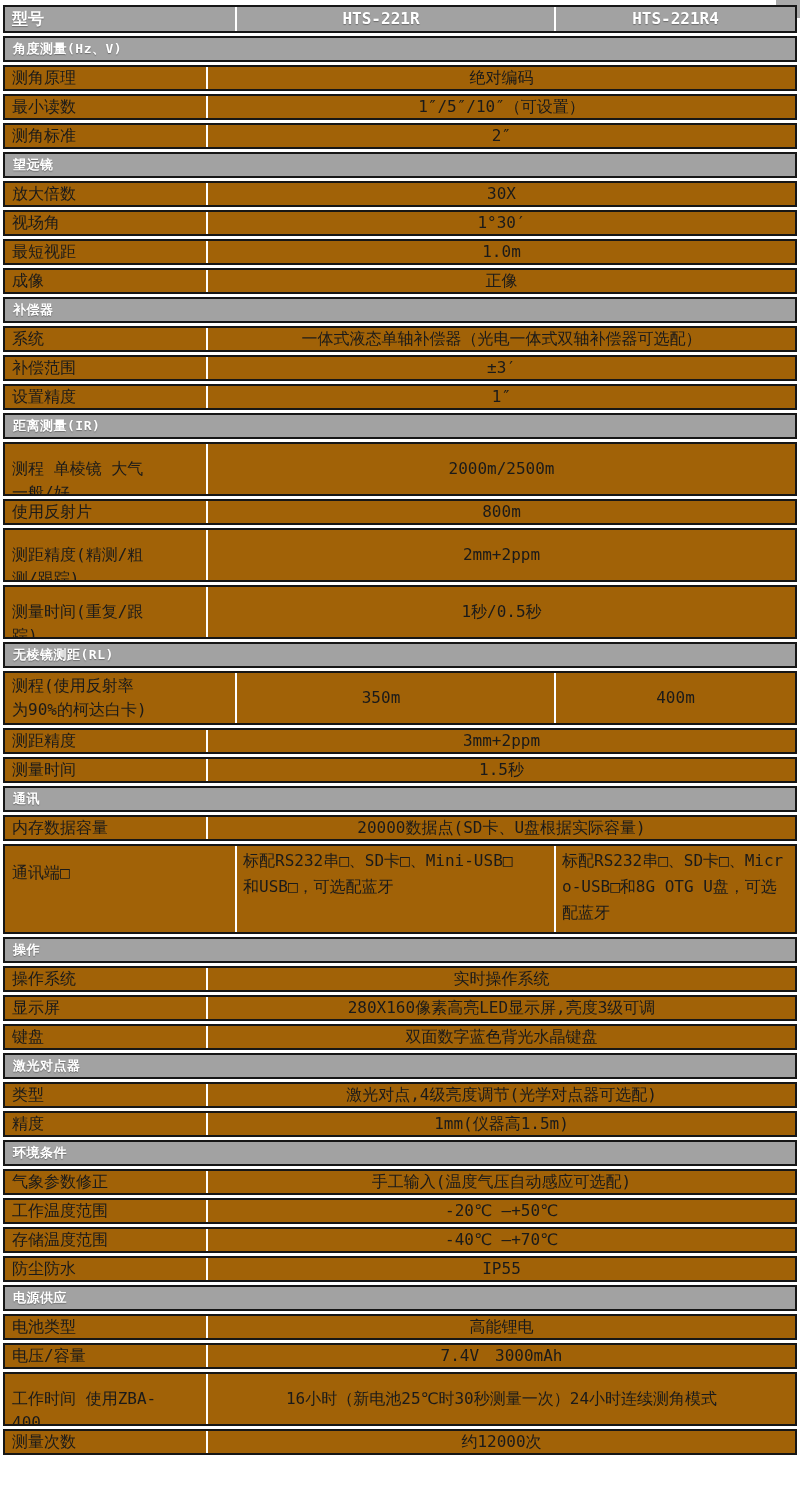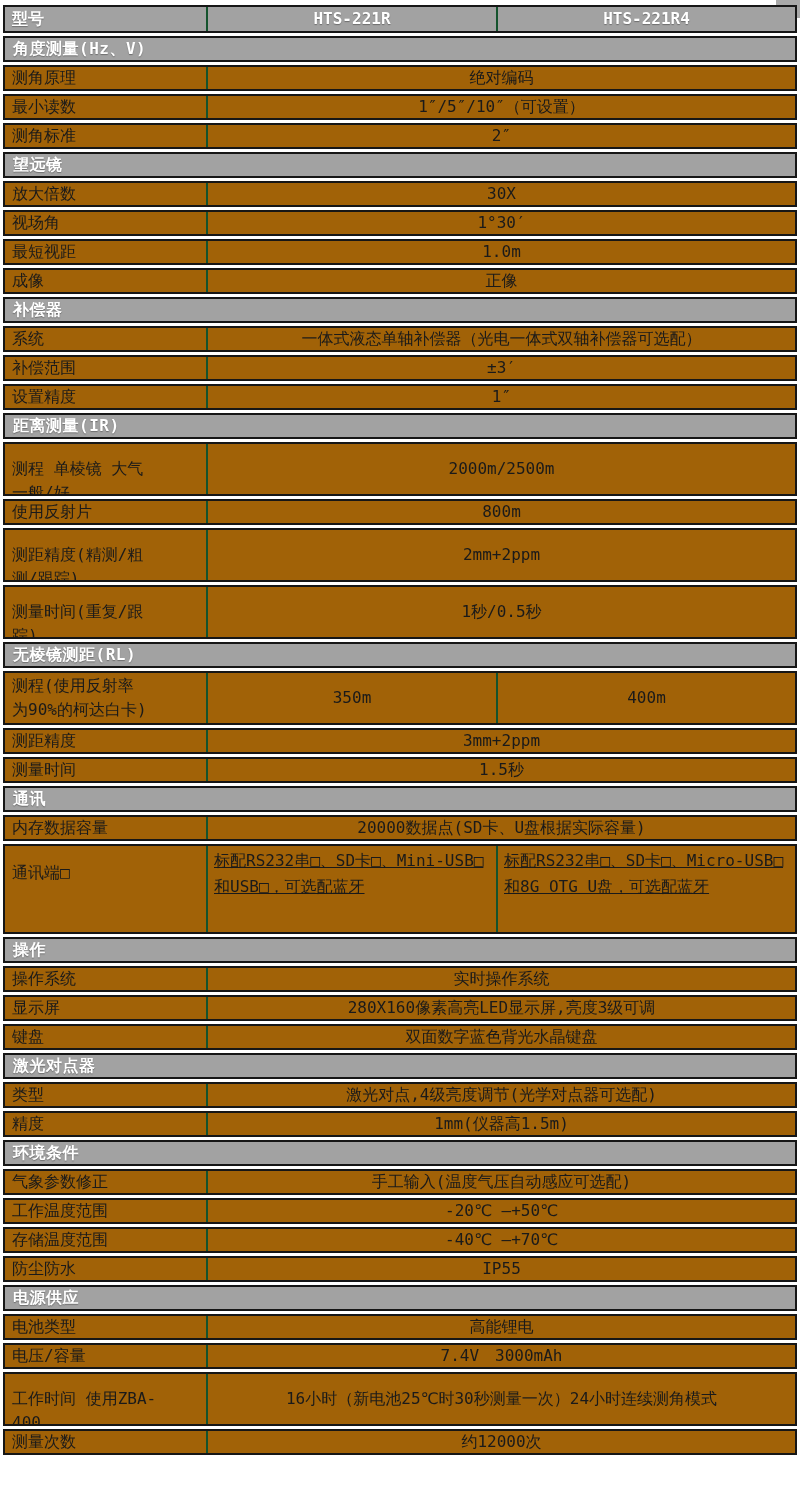--- a/index.html
+++ b/index.html
@@ -8,43 +8,43 @@
     font-family:"DejaVu Sans Mono","DejaVu Sans","Liberation Sans",sans-serif;
     color:#1a1a1a;-webkit-font-smoothing:antialiased;
   }
   .artifact{position:absolute;top:0;right:0;width:24px;height:18px;background:#a9a9a9;}
   .tbl{position:absolute;left:3px;top:5px;width:794px;}
   .row{
     box-sizing:border-box;border:2px solid #161616;margin-bottom:3px;
     display:grid;background:#a16207;overflow:hidden;
   }
   .cols2{grid-template-columns:201px 1fr;}
-  .cols3{grid-template-columns:201px 290px 1fr;}
+  .cols3{grid-template-columns:201px 290px 1fr;gap:29px;}
   .single{height:26px;}
   .double{height:54px;}
   .tall{height:90px;}
   .band{
     height:26px;background:#a2a2a2;color:#ffffff;font-weight:bold;
-    display:flex;align-items:center;padding-left:8px;font-size:16px;
+    display:flex;align-items:center;padding-left:8px;font-size:13px;
     letter-spacing:0.5px;text-shadow:0 1px 1px rgba(60,60,60,.5);
     box-sizing:border-box;border:2px solid #161616;margin-bottom:3px;
   }
   .hdr{height:28px;background:#a2a2a2;}
   .hdr .cell{color:#ffffff;font-weight:bold;text-shadow:0 1px 1px rgba(60,60,60,.5);}
   .cell{
     display:flex;align-items:center;overflow:hidden;line-height:22px;font-size:16px;
     box-sizing:border-box;
   }
-  .cell + .cell{border-left:2px solid #14532d;}
+  .cell + .cell{border-left:2px solid #ffffff;}
   .label{padding:0 4px 0 7px;white-space:pre-line;word-break:break-all;}
   .value{justify-content:center;text-align:center;padding:0 3px;word-break:break-all;}
   .double .cell{align-items:center;line-height:24px;}
   .double.top .cell{align-items:flex-start;padding-top:13px;}
   .tall .cell{align-items:flex-start;line-height:26px;padding-top:14px;}
-  .leftval .value{justify-content:flex-start;text-align:left;padding:2px 5px 0 6px;text-decoration:underline;}
+  .leftval .value{justify-content:flex-start;text-align:left;padding:2px 5px 0 6px;}
 </style>
 </head>
 <body>
 
 <div class="artifact"></div>
 
 <div class="tbl">
   <div class="row hdr cols3">
     <div class="cell label">型号</div>
     <div class="cell value">HTS-221R</div>

